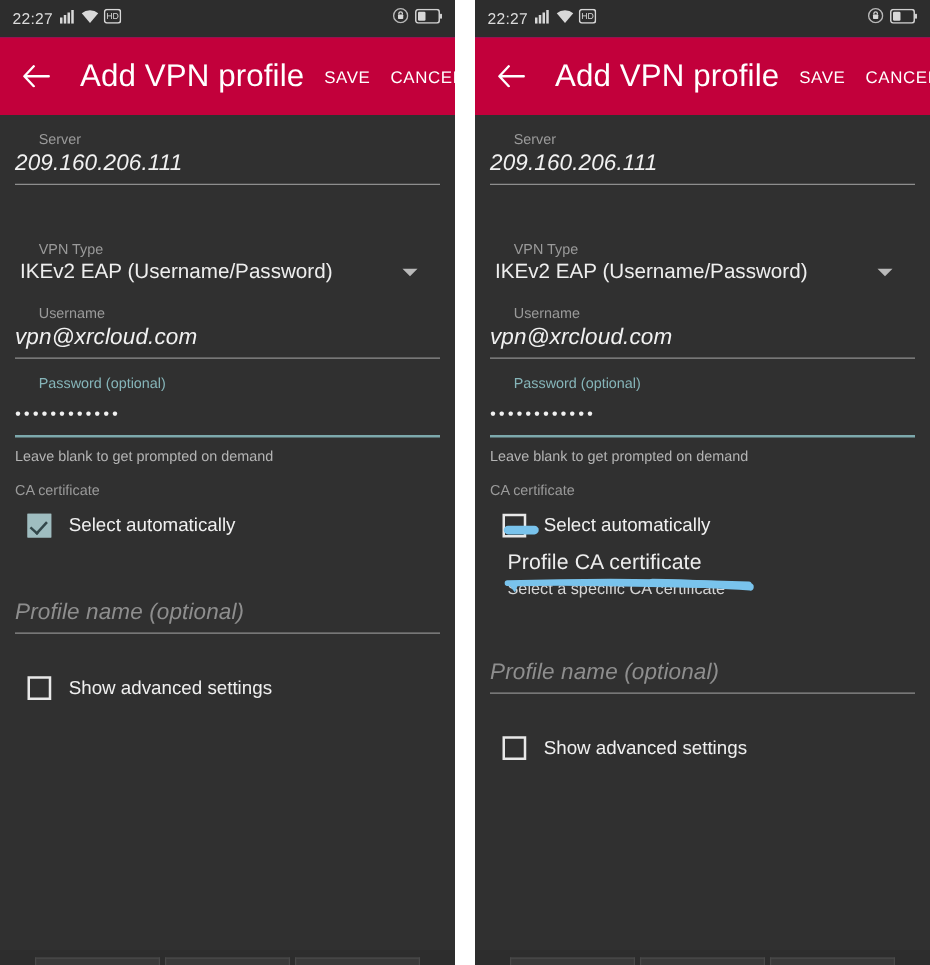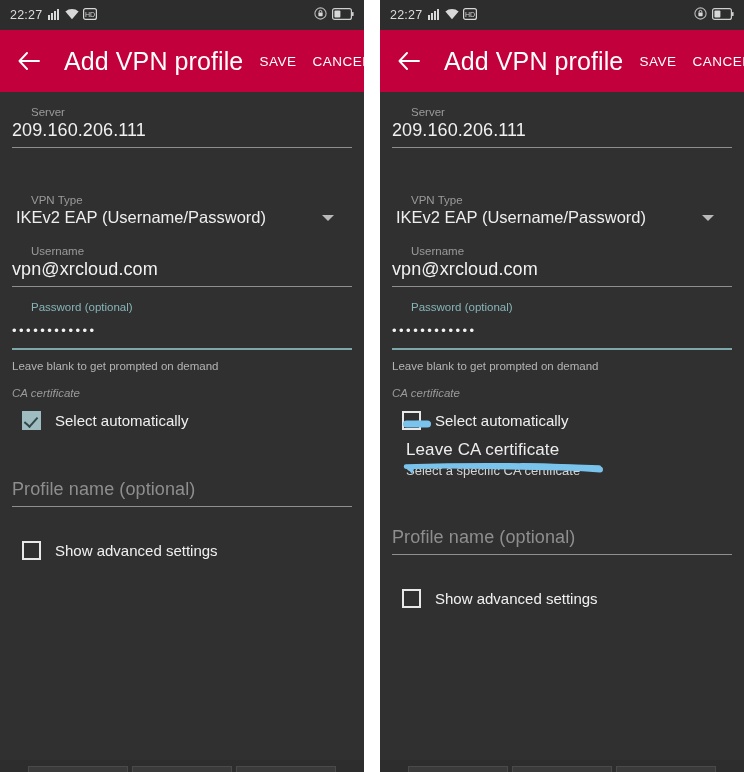--- a/index.html
+++ b/index.html
@@ -101,20 +101,21 @@
     padding-bottom: 2px;
     display: block;
     margin-left: 19px;
   }
   .flabel.accent { color: #86b5b9; }
   .fvalue {
     font-size: 18px;
     color: #f1f1f1;
     padding-bottom: 6px;
     letter-spacing: .1px;
+    font-style: italic;
   }
   .fvalue.placeholder { color: #8e8e8e; margin-top: 15px; }
   .fvalue.dots {
     font-size: 13px;
     letter-spacing: 2.5px;
     color: #f1f1f1;
     padding-top: 8px;
     padding-bottom: 10px;
   }
   .underline {
@@ -128,21 +129,20 @@
   }
   .helper {
     font-size: 11.5px;
     color: #b4b4b4;
     padding-top: 10px;
   }
   .sublabel {
     font-size: 11.5px;
     color: #9a9a9a;
     padding-top: 15px;
-    font-style: italic;
   }
 
   
   .select-row {
     display: flex;
     align-items: center;
     justify-content: space-between;
     padding-bottom: 4px;
   }
   .select-value {
@@ -443,21 +443,21 @@
 
       <div class="field" style="position:relative;">
         <div class="sublabel">CA certificate</div>
 
         <div class="check-row">
           <span class="cbox unchecked"></span>
           <span class="check-label">Select automatically</span>
         </div>
 
         <div class="ca-item">
-          <div class="ca-title">Leave CA certificate</div>
+          <div class="ca-title">Profile CA certificate</div>
           <div class="ca-sub">Select a specific CA certificate</div>
         </div>
 
         <svg class="ink" id="ink-check" width="46" height="18" viewBox="0 0 46 18">
           <path d="M5 9 Q 20 3 33 8 Q 24 14 6 11 Z" fill="#79c3ec"></path>
           <rect x="5" y="5.5" width="28" height="7" rx="3.5" fill="#79c3ec"></rect>
         </svg>
 
         <svg class="ink" id="ink-underline" width="230" height="22" viewBox="0 0 230 22">
           <path d="M12 8 Q 70 5 130 6 Q 180 7 208 9 Q 212 12 205 13 Q 150 12 95 11 Q 50 10 22 11 L 20 16 L 16 11 Q 12 11 12 8 Z" fill="#79c3ec"></path>

